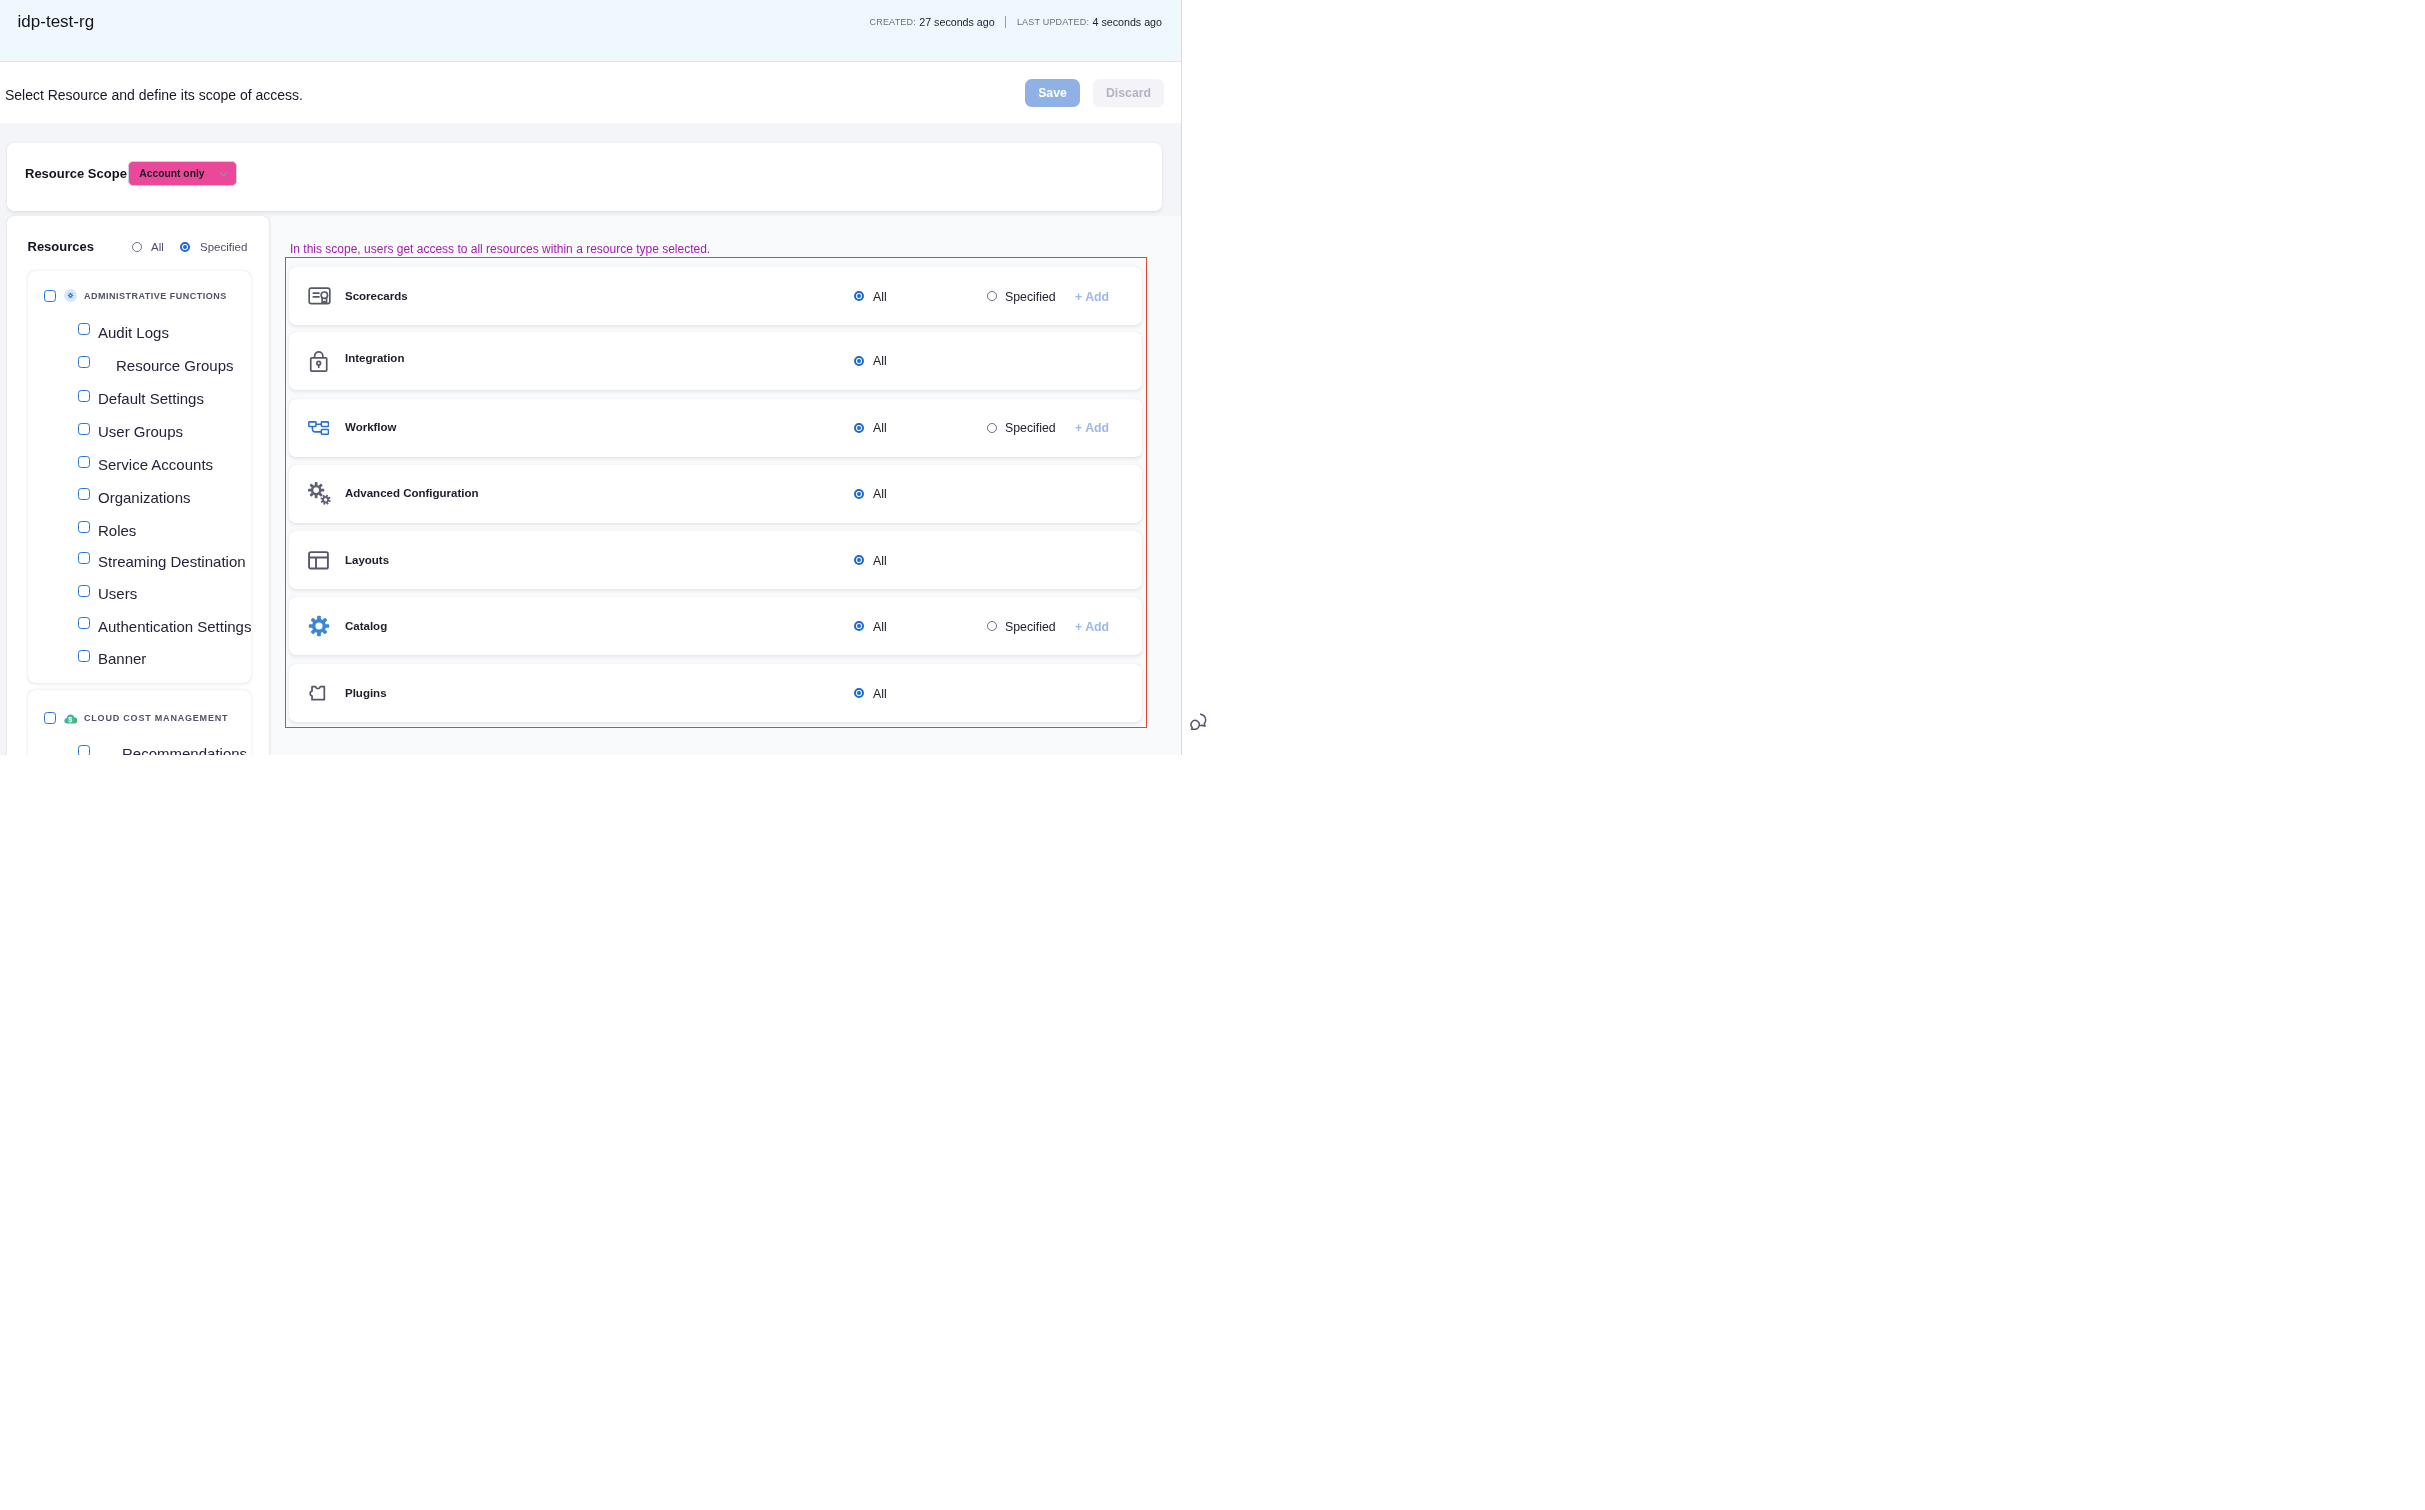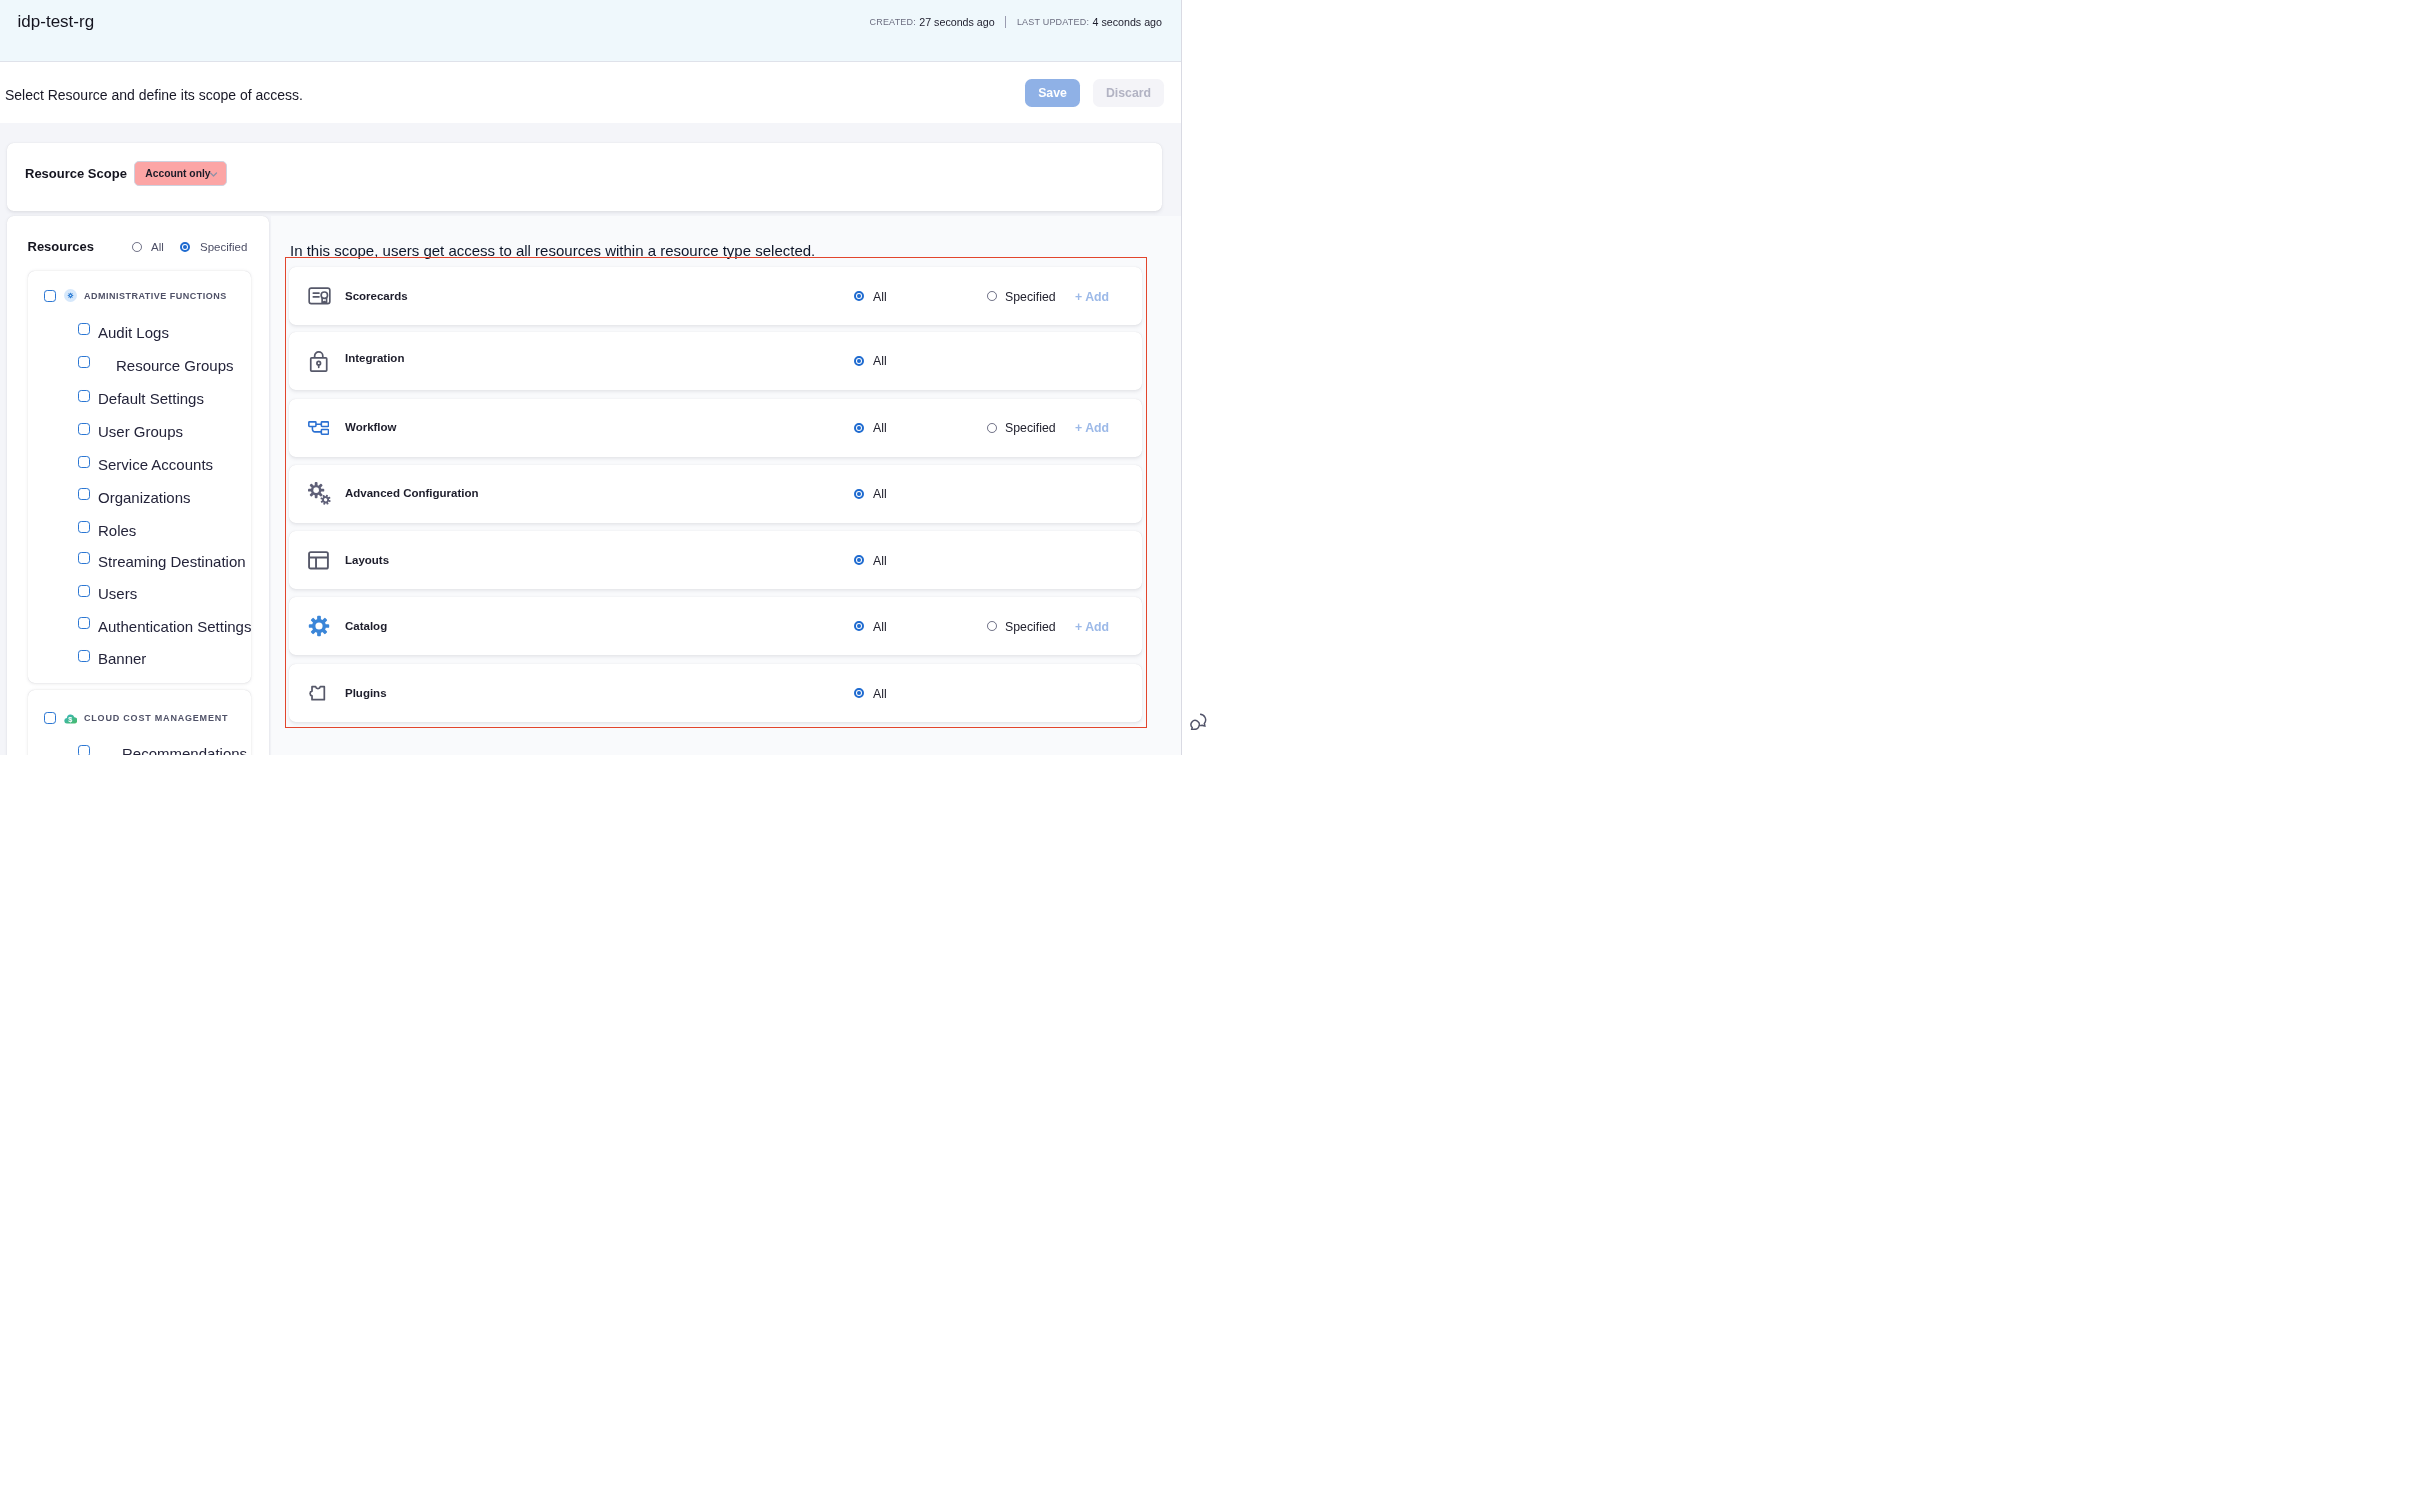--- a/index.html
+++ b/index.html
@@ -16,21 +16,21 @@
   
   #bar2 { position:absolute; left:0; top:62px; width:100%; height:61px; background:#fff; }
   #selres { position:absolute; left:4.9px; top:87px; font-size:14px; color:#181826; }
   .btn { position:absolute; top:79px; height:28px; border-radius:6.6px; font-size:12.3px; font-weight:bold; display:flex; align-items:center; justify-content:center; }
   #btnsave { left:1025px; width:55px; background:#8fb1e6; color:#fff; }
   #btndiscard { left:1093px; width:71px; background:#f4f4f8; color:#b2b3c3; }
   
   .card { background:#fff; border-radius:6.6px; box-shadow:0 0 0.8px rgba(40,41,61,.16), 0 1.6px 3.3px rgba(96,97,112,.12); }
   #scopecard { position:absolute; left:7.4px; top:143px; width:1155px; height:68px; }
   #scopelbl { position:absolute; left:25px; top:166px; font-size:13px; font-weight:bold; color:#14141f; }
-  #scopesel { position:absolute; left:134px; top:161px; width:93px; height:24.6px; border:0.8px solid #cfd1de; border-radius:4.9px; background:#fca5a5; }
+  #scopesel { position:absolute; left:128px; top:161px; width:109px; height:24.6px; border:0.8px solid #cfd1de; border-radius:4.9px; background:#ec4899; }
   #scopesel span { position:absolute; left:10.3px; top:6.2px; font-size:10.3px; font-weight:bold; color:#1b1b28; }
   #scopesel svg { position:absolute; right:8.2px; top:8.2px; }
   
   #lpanel { position:absolute; left:7.4px; top:216px; width:262px; height:574px; background:#fff; border-radius:6.6px; box-shadow:0 0 0.8px rgba(40,41,61,.16), 0 1.6px 3.3px rgba(96,97,112,.12); }
   #lphead { position:absolute; left:27.5px; top:239px; font-size:13px; font-weight:bold; color:#14141f; }
   .radio { width:9.8px; height:9.8px; border-radius:50%; border:1.3px solid #6a6c82; background:#fff; }
   .radio.on { border:2px solid #1f6bd0; }
   .radio.on::after { content:""; position:absolute; left:1.1px; top:1.1px; width:3.8px; height:3.8px; border-radius:50%; background:#1f6bd0; }
   .lrad { position:absolute; top:242px; }
   #lplabels span { position:absolute; font-size:11.5px; color:#4d4f66; top:241px; }
@@ -39,21 +39,21 @@
   #icard1 { top:271px; height:412px; }
   #icard2 { top:690px; height:164px; }
   .cbx { position:absolute; width:12.3px; height:12.3px; border:1.6px solid #2a76d3; border-radius:3.3px; background:#fff; }
   .catrow-cb { left:44px; }
   .item-cb { left:78px; }
   .cathead { position:absolute; left:84px; font-size:9px; font-weight:bold; color:#4f5167; letter-spacing:0.5px; }
   .caticon { position:absolute; left:64px; width:13px; height:13px; }
   .item { position:absolute; left:98px; font-size:15px; color:#24243a; }
   
   #rzone { position:absolute; left:271px; top:216px; width:912px; height:540px; background:#f9fafc; }
-  #inthis { position:absolute; left:290px; top:242px; font-size:15px; color:#0f172a; }
+  #inthis { position:absolute; left:290px; top:242px; font-size:12px; color:#a21caf; }
   #redrect { position:absolute; left:285px; top:257px; width:862px; height:471px; border:1.8px solid #e2452c; }
   .row { position:absolute; left:289px; width:853px; height:58px; background:#fff; border-radius:6.6px; box-shadow:0 0 0.8px rgba(40,41,61,.14), 0 1.6px 3.3px rgba(96,97,112,.12); }
   .rowicon { position:absolute; left:308px; }
   .rowtitle { position:absolute; left:345px; font-size:11.5px; font-weight:bold; color:#1d1d2b; }
   .rrad { position:absolute; left:854px; }
   .rall { position:absolute; left:873px; font-size:12.3px; color:#22222f; }
   .rspecrad { position:absolute; left:987px; }
   .rspec { position:absolute; left:1005px; font-size:12.3px; color:#22222f; }
   .radd { position:absolute; left:1075px; font-size:12.3px; font-weight:bold; color:#9cb9e8; }
 </style></head>

